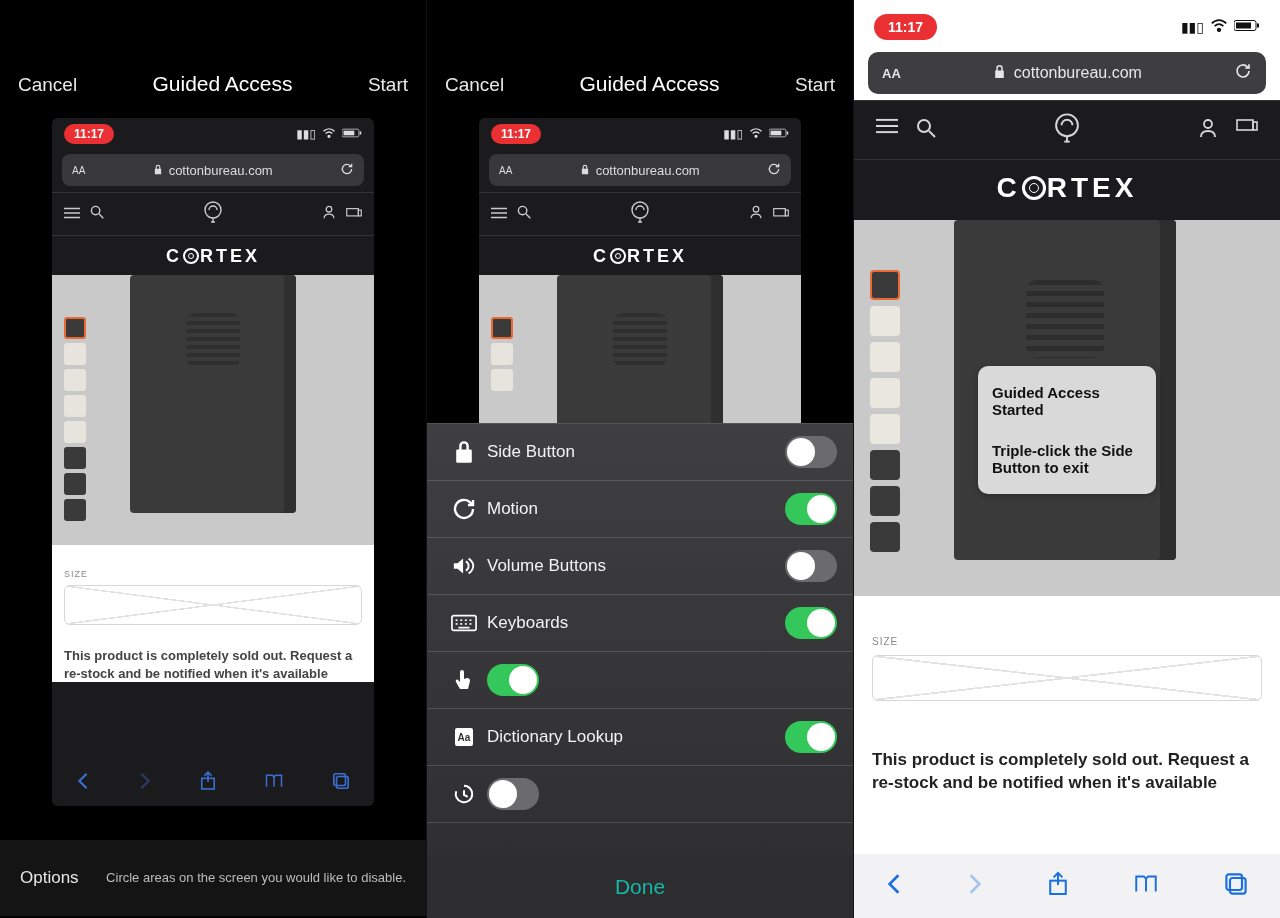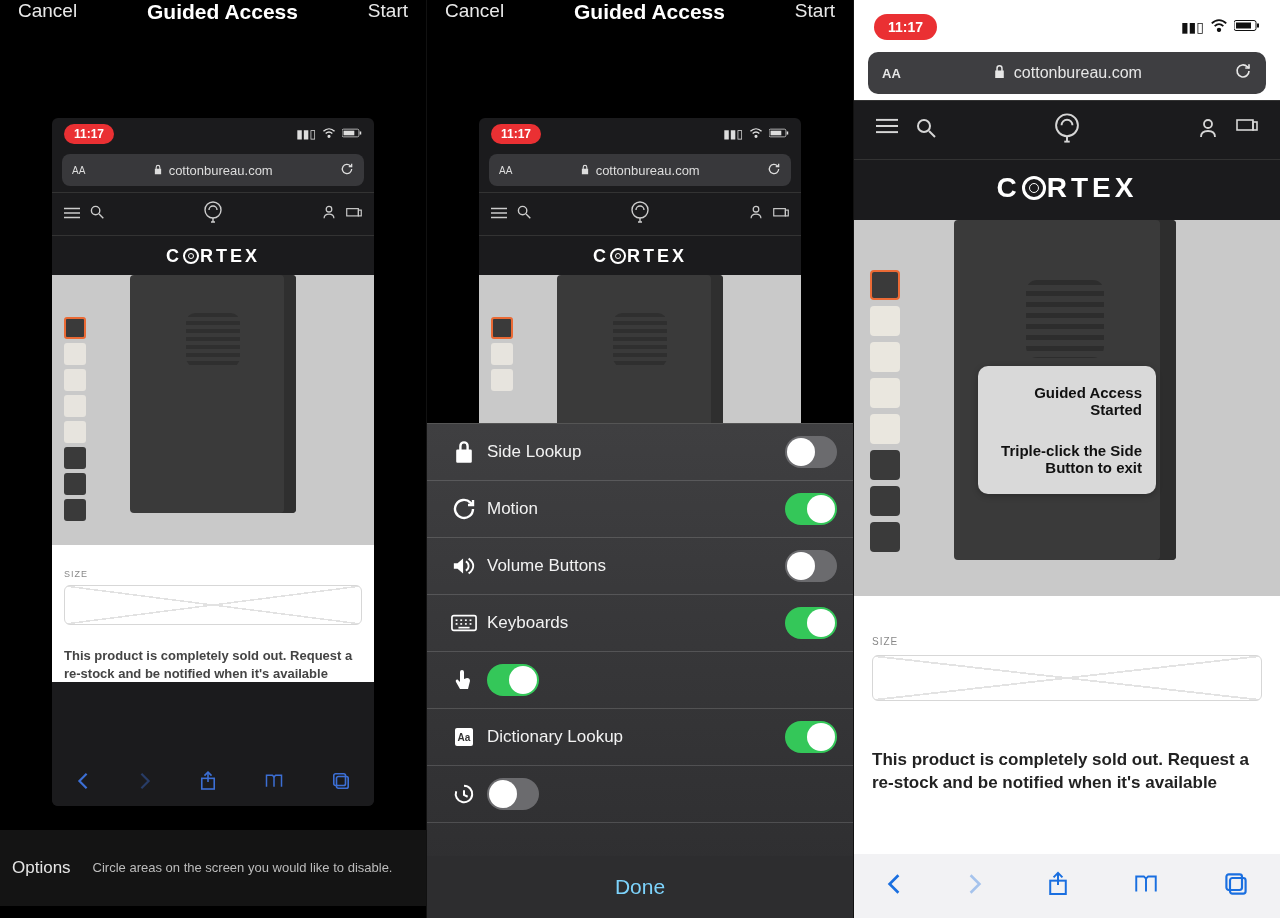--- a/index.html
+++ b/index.html
@@ -12,24 +12,24 @@
     overflow: hidden;
     color: #fff;
   }
   .panel { height: 918px; position: relative; background: #000; flex: 0 0 auto; }
   .p1 { width: 426px; }
   .p2 { width: 427px; border-left: 1px solid #111; }
   .p3 { width: 427px; border-left: 1px solid #111; background:#fff; color:#000; }
 
   
   .ga-bar {
-    display:flex; justify-content:space-between; align-items:flex-start;
+    display:flex; justify-content:space-between; align-items:flex-end;
     padding: 0 18px; height: 96px;
   }
-  .ga-bar .title { font-size: 21px; font-weight:700; }
+  .ga-bar .title { font-size: 21px; font-weight:400; }
   .ga-bar .side { font-size:19px; color:#e9e9e9; }
 
   
   .preview {
     position:absolute; left:52px; top:118px; width:322px; height:688px;
     background:#1b1b1d; border-radius:6px; overflow:hidden;
   }
   .pv-status {
     display:flex; justify-content:space-between; align-items:center;
     padding:6px 12px 4px 12px;
@@ -60,42 +60,42 @@
   .pv-sizewrap .lbl{ font-size:9px; letter-spacing:1px; color:#888;}
   .pv-size { margin-top:6px; height:40px; border:1px solid #d7d7d7; border-radius:6px; background:
     linear-gradient(to top right, transparent 49%, #e2e2e2 49% 51%, transparent 51%),
     linear-gradient(to top left, transparent 49%, #e2e2e2 49% 51%, transparent 51%);
   }
   .pv-txt { background:#fff; color:#444; padding:12px 12px 0; font-size:13px; line-height:1.35; font-weight:600;}
   .pv-toolbar { position:absolute; bottom:0; left:0; right:0; height:46px; background:#1b1b1d; display:flex; justify-content:space-around; align-items:center;}
   .tb-ic { color:#3c6fd5; }
 
   
-  .opts-bar{ position:absolute; bottom:12px; left:0; right:0; height:76px; background:#141414;
-    display:flex; align-items:center; padding:0 12px; gap:22px;}
-  .opts-bar .hint{ flex:1; text-align:left; color:#bcbcbc; font-size:13px; line-height:1.3;}
+  .opts-bar{ position:absolute; bottom:2px; left:0; right:0; height:76px; background:#141414;
+    display:flex; align-items:center; padding:0 20px; gap:22px;}
+  .opts-bar .hint{ flex:1; text-align:right; color:#bcbcbc; font-size:13px; line-height:1.3;}
   .opts-bar .olabel{ color:#e5e5e5; font-size:17px;}
 
   
   .sheet {
     position:absolute; left:0; right:0; top:423px; bottom:0;
     background:linear-gradient(#3f3f41,#2d2d2f); border-top:1px solid #555;
   }
   .row {
     display:flex; align-items:center; height:57px; padding:0 16px 0 14px;
     border-bottom:1px solid rgba(255,255,255,0.15);
   }
   .row .ic { width:46px; display:flex; justify-content:center; color:#fff;}
   .row .lbl { flex:1; color:#f2f2f2; font-size:17px;}
   .toggle{ width:52px; height:32px; border-radius:16px; position:relative; background:#6b6b6e;}
   .toggle.on{ background:#34c759;}
   .toggle .knob{ position:absolute; top:2px; width:28px; height:28px; border-radius:50%; background:#fff;}
   .toggle .knob{ left:2px; }
   .toggle.on .knob{ left:22px; }
-  .done{ position:absolute; left:0; right:0; bottom:0; height:62px; display:flex; align-items:center; justify-content:center; color:#7dd3fc; font-size:21px; background:#2d2d2f;}
+  .done{ position:absolute; left:0; right:0; bottom:0; height:62px; display:flex; align-items:center; justify-content:center; color:#14b8a6; font-size:21px; background:#2d2d2f;}
   
   .p2 .preview { left:52px; top:118px; width:322px; height:688px; }
   .p2 .preview-clip { height:306px; overflow:hidden;}
 
   
   .p3 .status{ display:flex; justify-content:space-between; align-items:center; padding:14px 20px 6px;}
   .p3 .status .pill{ font-size:14px; padding:5px 14px;}
   .p3 .status .sicons{ color:#111; font-size:14px;}
   .p3 .urlbar{ margin:6px 14px; height:42px; background:#3e3e41; border-radius:10px;
     display:flex; align-items:center; padding:0 14px; color:#e6e6e6; font-size:16px; justify-content:space-between;}
@@ -105,21 +105,21 @@
   .p3 .biglogo{ background:#1b1b1d; color:#fff; text-align:center; padding:12px 0 16px; font-weight:800; letter-spacing:4px; font-size:28px;}
   .p3 .biglogo span.o{ display:inline-block; width:24px;height:24px;border:3px solid #fff;border-radius:50%;vertical-align:-3px;margin:0 1px;position:relative;}
   .p3 .biglogo span.o::after{content:"";position:absolute;inset:4px;border:1.5px solid #fff;border-radius:50%;}
   .p3 .prodarea{ background:#c9c9c9; height:376px; position:relative;}
   .p3 .book3{ position:absolute; left:100px; top:0; width:222px; height:340px; background:#3a3a3a; border-radius:4px; box-shadow:inset -16px 0 0 #2d2d2d;}
   .p3 .book3::after{content:"";position:absolute;left:50%;top:60px;transform:translateX(-50%);width:78px;height:78px;border-radius:11px;background:repeating-linear-gradient(#2d2d2d 0 5px,transparent 5px 11px);}
   .p3 .thumbs3{ position:absolute; left:16px; top:50px; display:flex; flex-direction:column; gap:6px;}
   .p3 .th3{ width:30px;height:30px;background:#eae7df;border-radius:4px;}
   .p3 .th3.sel{ border:2.5px solid #ea6a35; background:#3a3a3a;}
   .p3 .th3.dark{ background:#3a3a3a;}
-  .p3 .alert{ position:absolute; left:50%; top:146px; transform:translateX(-50%); width:178px; background:#d9d9d9; border-radius:10px; padding:18px 14px; color:#111; text-align:right; font-weight:700; font-size:15px; box-shadow:0 2px 6px rgba(0,0,0,.25);}
+  .p3 .alert{ position:absolute; left:50%; top:146px; transform:translateX(-50%); width:178px; background:#d9d9d9; border-radius:10px; padding:18px 14px; color:#111; text-align:left; font-weight:700; font-size:15px; box-shadow:0 2px 6px rgba(0,0,0,.25);}
   .p3 .alert .sub{ margin-top:24px; font-weight:600;}
   .p3 .sizewrap{ padding:40px 18px 10px; }
   .p3 .sizewrap .lbl{font-size:10px;letter-spacing:1px;color:#888;}
   .p3 .sizebox{ margin-top:8px; height:46px; border:1px solid #d7d7d7; border-radius:6px; background:
     linear-gradient(to top right, transparent 49%, #e3e3e3 49% 51%, transparent 51%),
     linear-gradient(to top left, transparent 49%, #e3e3e3 49% 51%, transparent 51%);}
   .p3 .desc{ padding:38px 18px 10px; font-size:17px; line-height:1.35; font-weight:700; color:#222;}
   .p3 .btoolbar{ position:absolute; bottom:0; left:0; right:0; height:64px; background:#f2f2f4;
     display:flex; justify-content:space-around; align-items:center;}
   .p3 .btoolbar .ic{ color:#1a6fe0;}
@@ -328,21 +328,21 @@
   </div>
 
   <div class="sheet">
     <div id="options-rows">
         <div class="row">
           <span class="ic">
             <svg width="20" height="24" viewBox="0 0 16 20" fill="currentColor">
               <path d="M4 8V5a4 4 0 018 0v3h1.5a1 1 0 011 1v9a1 1 0 01-1 1h-11a1 1 0 01-1-1V9a1 1 0 011-1H4zm2 0h4V5a2 2 0 10-4 0v3z"></path>
             </svg>
           </span>
-          <span class="lbl">Side Lookup</span>
+          <span class="lbl">Side Button</span>
           <span class="toggle ">
             <span class="knob"></span>
           </span>
         </div>
         <div class="row">
           <span class="ic">
             <svg width="24" height="24" viewBox="0 0 24 24" fill="none" stroke="currentColor" stroke-width="2.4">
               <path d="M21 12a9 9 0 11-2.6-6.4L21 8"></path>
               <polyline points="21,3 21,8 16,8"></polyline>
             </svg>

